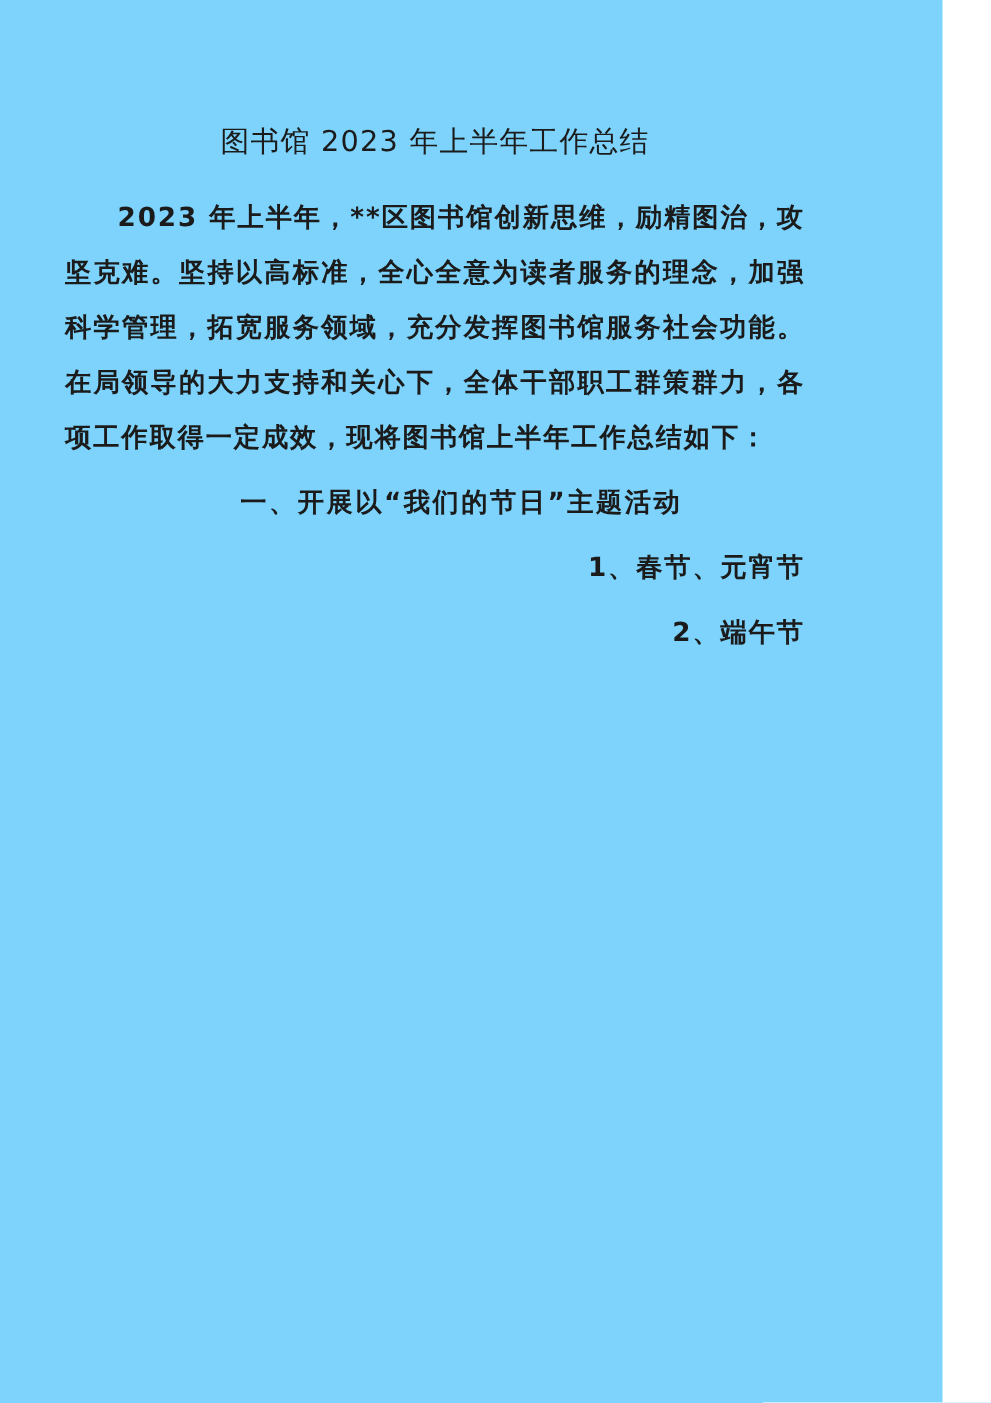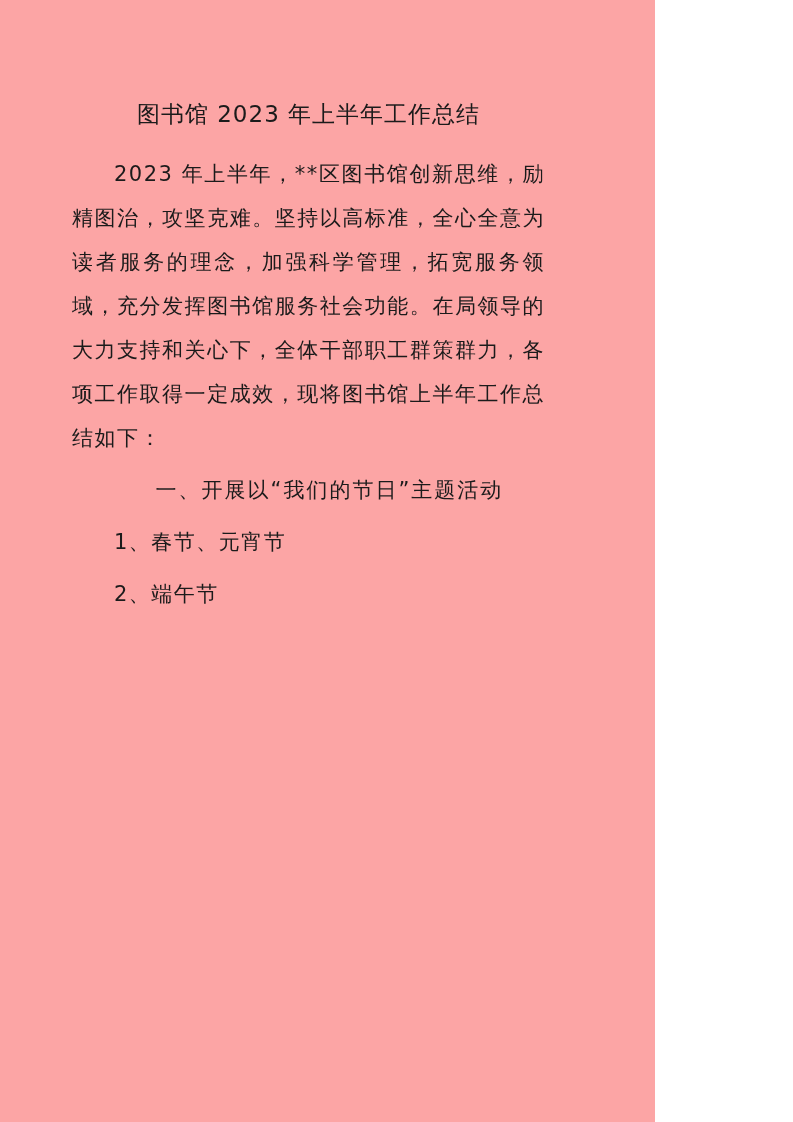--- a/index.html
+++ b/index.html
@@ -8,52 +8,53 @@
     padding: 0;
     background: #ffffff;
   }
   body {
     width: 793px;
     height: 1122px;
     font-family: "DejaVu Sans", "Liberation Sans", sans-serif;
     color: #1b1b1b;
   }
   .page {
-    width: 655px;
+    width: 754px;
     height: 1122px;
-    background: #fca5a5;
-    padding: 96px 110px 0 72px;
+    background: #7dd3fc;
+    padding: 96px 110px 0 52px;
     overflow: hidden;
   }
   .doc-title {
     font-size: 23px;
     font-weight: normal;
     line-height: 36px;
     text-align: center;
     letter-spacing: 1px;
     margin: 0 0 20px 0;
   }
   .para {
     font-size: 21px;
     line-height: 44px;
     letter-spacing: 1.5px;
     text-align: justify;
     text-justify: inter-character;
     text-indent: 2em;
     margin: 6px 0 0 0;
     word-break: break-all;
+    font-weight: bold;
   }
   .para.heading {
     letter-spacing: 2px;
     margin-top: 8px;
     text-align: center;
   }
   .para.subheading {
     margin-top: 8px;
-    text-align: left;
+    text-align: right;
   }
 </style>
 </head>
 <body>
 
 <div class="page">
   <h1 class="doc-title">图书馆 2023 年上半年工作总结</h1>
 
   <p class="para body">2023 年上半年，**区图书馆创新思维，励精图治，攻坚克难。坚持以高标准，全心全意为读者服务的理念，加强科学管理，拓宽服务领域，充分发挥图书馆服务社会功能。在局领导的大力支持和关心下，全体干部职工群策群力，各项工作取得一定成效，现将图书馆上半年工作总结如下：</p>
 

